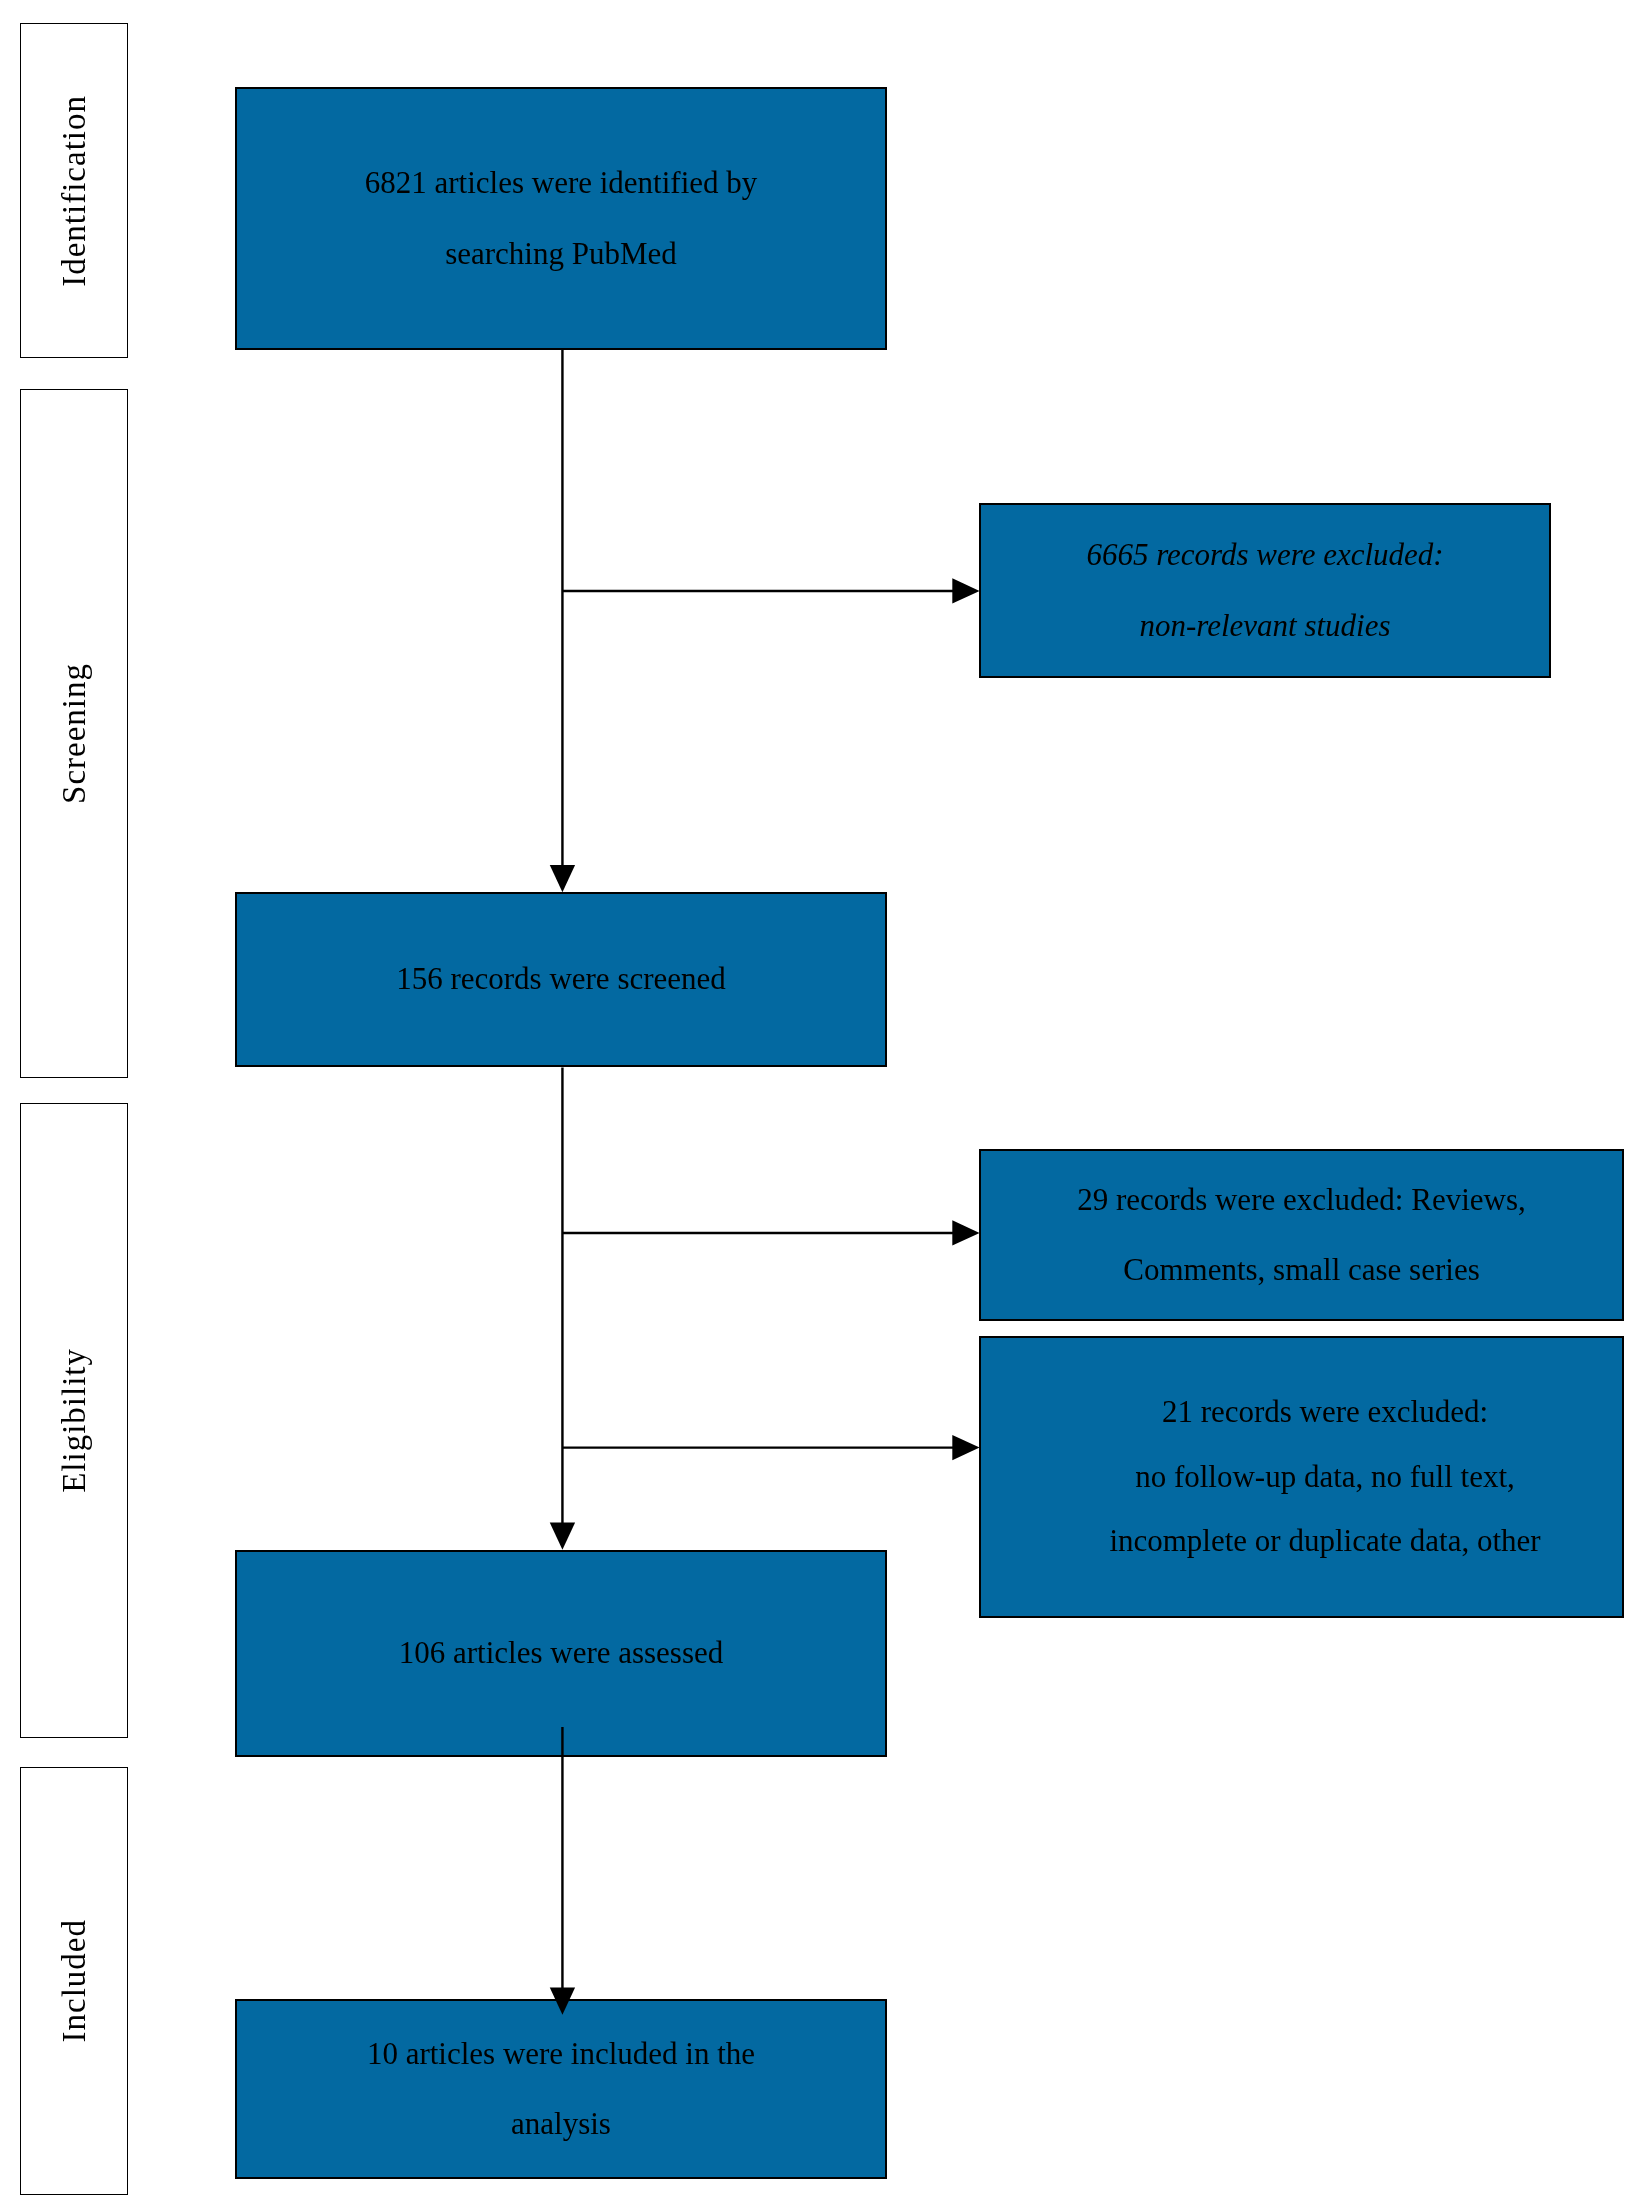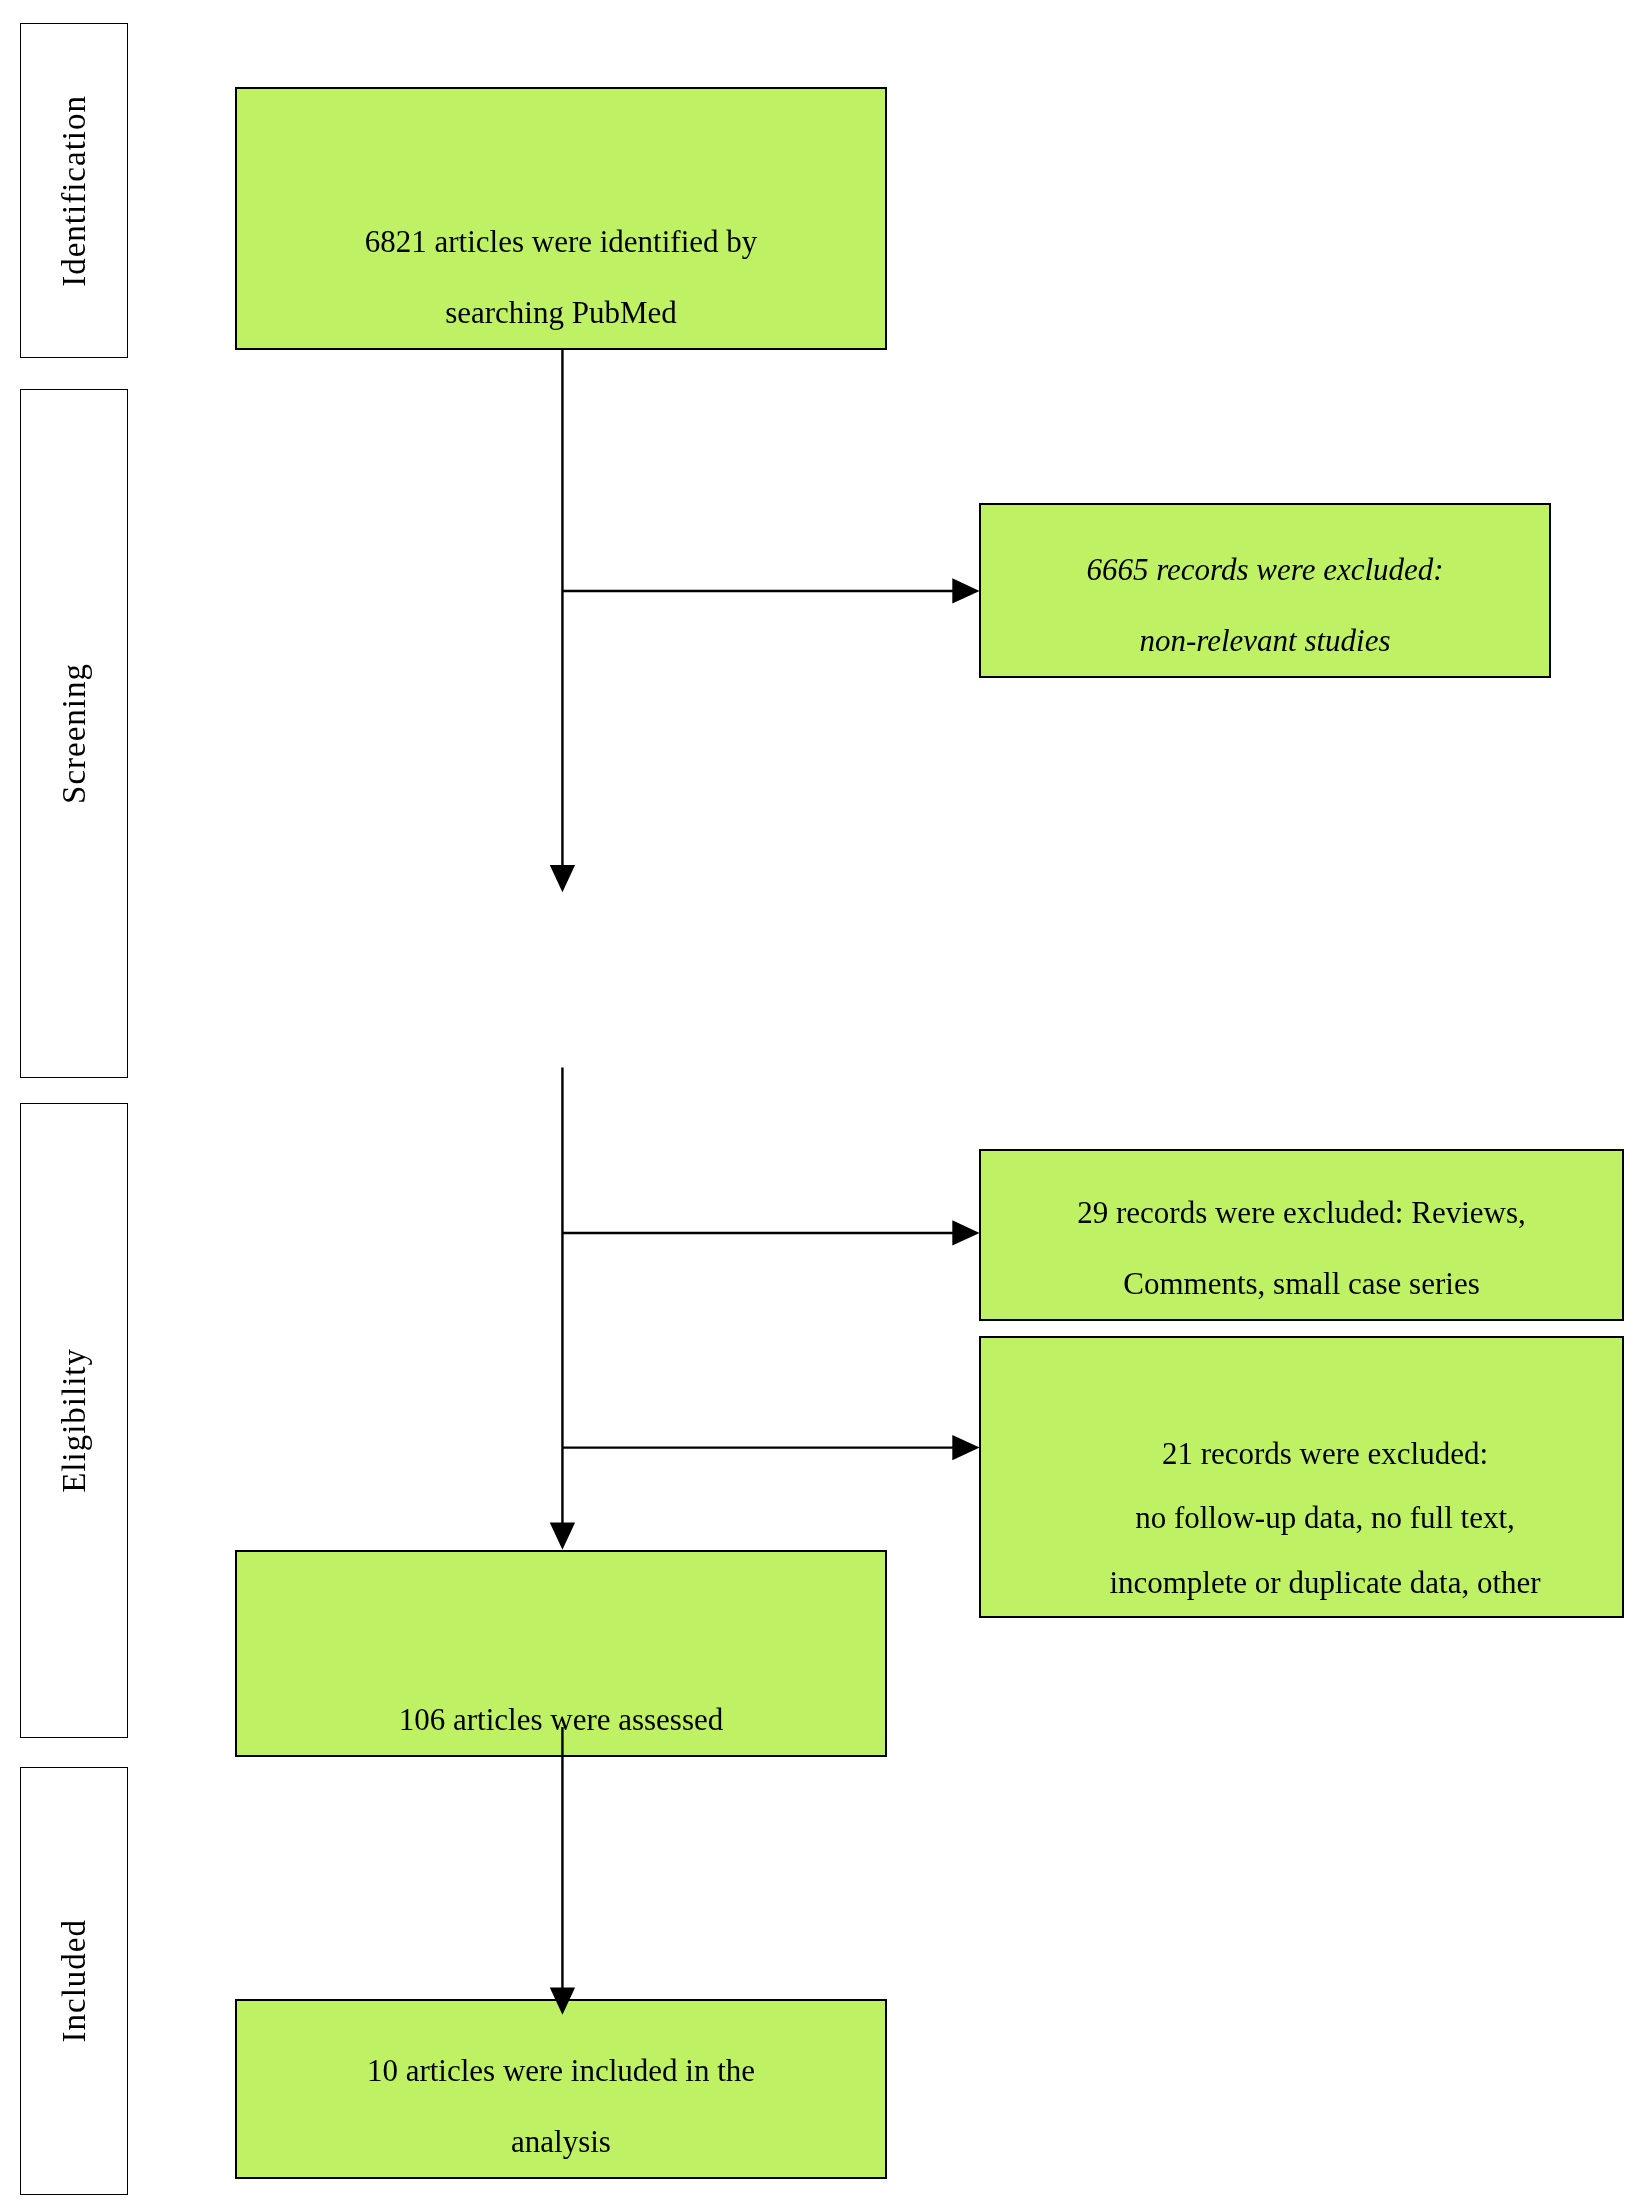--- a/index.html
+++ b/index.html
@@ -35,23 +35,23 @@
     font-size: 33px;
     letter-spacing: 1px;
     white-space: nowrap;
   }
 
   
   .box {
     position: absolute;
     box-sizing: border-box;
     border: 2.4px solid #000000;
-    background: #bef264;
+    background: #0369a1;
     display: flex;
-    align-items: flex-end;
+    align-items: center;
     justify-content: center;
     text-align: center;
     font-size: 31px;
     line-height: 2.27;
   }
   .box--tight {
     line-height: 2.09;
     padding-left: 47px;
   }
   .box-text {
@@ -92,20 +92,25 @@
     <span class="stage-label">Included</span>
   </div>
 
   <div class="box" style="left:235px; top:87px; width:652px; height:263px;">
     <div class="box-text">
       <div>6821 articles were identified by</div>
       <div>searching PubMed</div>
     </div>
   </div>
 
+  <div class="box" style="left:235px; top:892px; width:652px; height:175px;">
+    <div class="box-text">
+      <div>156 records were screened</div>
+    </div>
+  </div>
 
   <div class="box" style="left:235px; top:1550px; width:652px; height:207px;">
     <div class="box-text">
       <div>106 articles were assessed</div>
     </div>
   </div>
 
   <div class="box" style="left:235px; top:1999px; width:652px; height:180px;">
     <div class="box-text">
       <div>10 articles were included in the</div>

